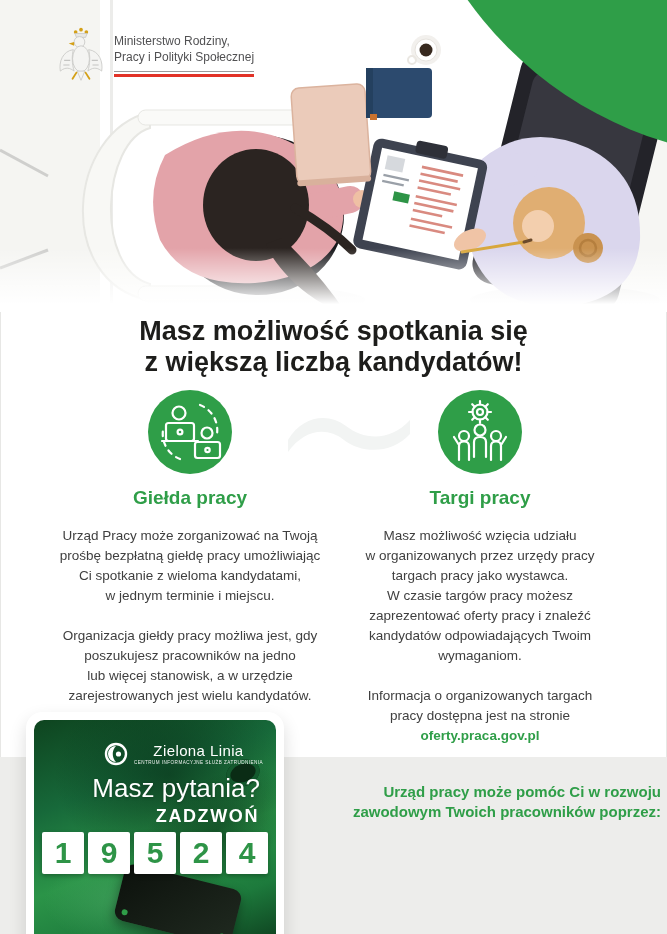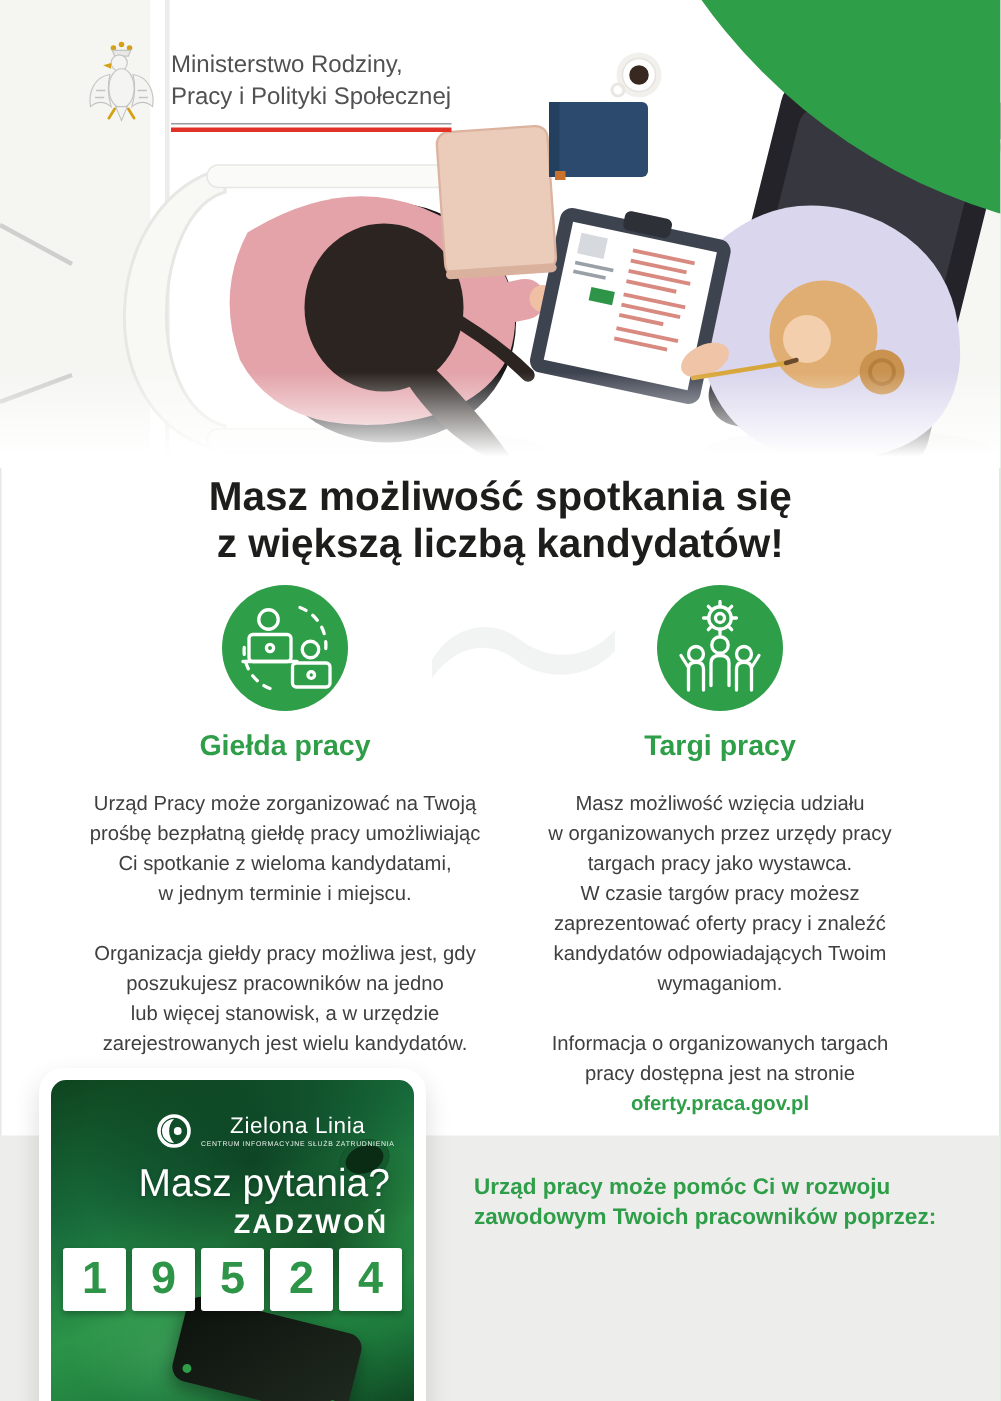--- a/index.html
+++ b/index.html
@@ -11,21 +11,21 @@
   
   .hero{position:absolute;top:0;left:0;width:667px;height:312px;z-index:1;}
   .hero svg{display:block;}
   .hero-fade{position:absolute;top:248px;left:0;width:667px;height:64px;z-index:5;
     background:linear-gradient(rgba(255,255,255,0),#ffffff 88%);}
   .green-circle{position:absolute;width:752px;height:752px;border-radius:50%;
     background:#2f9e48;top:-594px;left:398px;z-index:3;}
   
   .ministry{position:absolute;top:26px;left:58px;display:flex;gap:10px;align-items:flex-start;z-index:6;}
   .ministry-text{padding-top:8px;}
-  .ministry-name{font-size:16px;line-height:1.3;color:#515153;white-space:pre-line;}
+  .ministry-name{font-size:12px;line-height:1.3;color:#515153;white-space:pre-line;}
   .rule-gray{height:1px;background:#9a9a9a;margin-top:6px;}
   .rule-red{height:3px;background:#e23227;margin-top:2px;}
   
   .headline{position:absolute;top:316px;left:0;width:667px;text-align:center;z-index:6;
     font-size:27px;font-weight:700;color:#1d1d1b;line-height:1.16;white-space:pre-line;}
   
   .col{position:absolute;top:390px;width:300px;text-align:center;z-index:6;}
   .col-left{left:40px;}
   .col-right{left:330px;}
   .icon-circle{width:84px;height:84px;border-radius:50%;background:#2f9e48;margin:0 auto;
@@ -63,21 +63,21 @@
   .zl-tagline{font-size:4.6px;letter-spacing:.45px;margin-top:2px;opacity:.92;}
   .card-question{position:absolute;top:53px;right:16px;z-index:2;color:#ffffff;
     font-size:26px;font-weight:400;text-shadow:0 1px 3px rgba(0,0,0,.25);}
   .card-call{position:absolute;top:86px;right:17px;z-index:2;color:#ffffff;
     font-size:18px;font-weight:700;letter-spacing:1.6px;}
   .digits{position:absolute;top:112px;left:0;right:0;display:flex;gap:4px;justify-content:center;z-index:2;}
   .digit-box{width:42px;height:42px;background:#ffffff;border-radius:2px;
     display:flex;align-items:center;justify-content:center;
     font-size:30px;font-weight:700;color:#2e9447;box-shadow:0 2px 4px rgba(0,0,0,.28);}
   
-  .footer{position:absolute;left:316px;top:782px;width:334px;z-index:6;}
+  .footer{position:absolute;left:327px;top:782px;width:334px;z-index:6;text-align:right;}
   .footer-heading{font-size:15px;font-weight:700;color:#2f9e48;line-height:1.34;white-space:pre-line;}
   .footer-list{list-style:none;margin:14px 0 0 0;padding:0;}
   .footer-list li{position:relative;padding-left:13px;margin-bottom:9px;
     font-size:13.5px;line-height:1.34;color:#3a3a3a;white-space:pre-line;}
   .footer-list li::before{content:"";position:absolute;left:1px;top:7px;width:5px;height:5px;
     border-radius:50%;background:#2f9e48;}
 </style>
 </head>
 <body>
 

